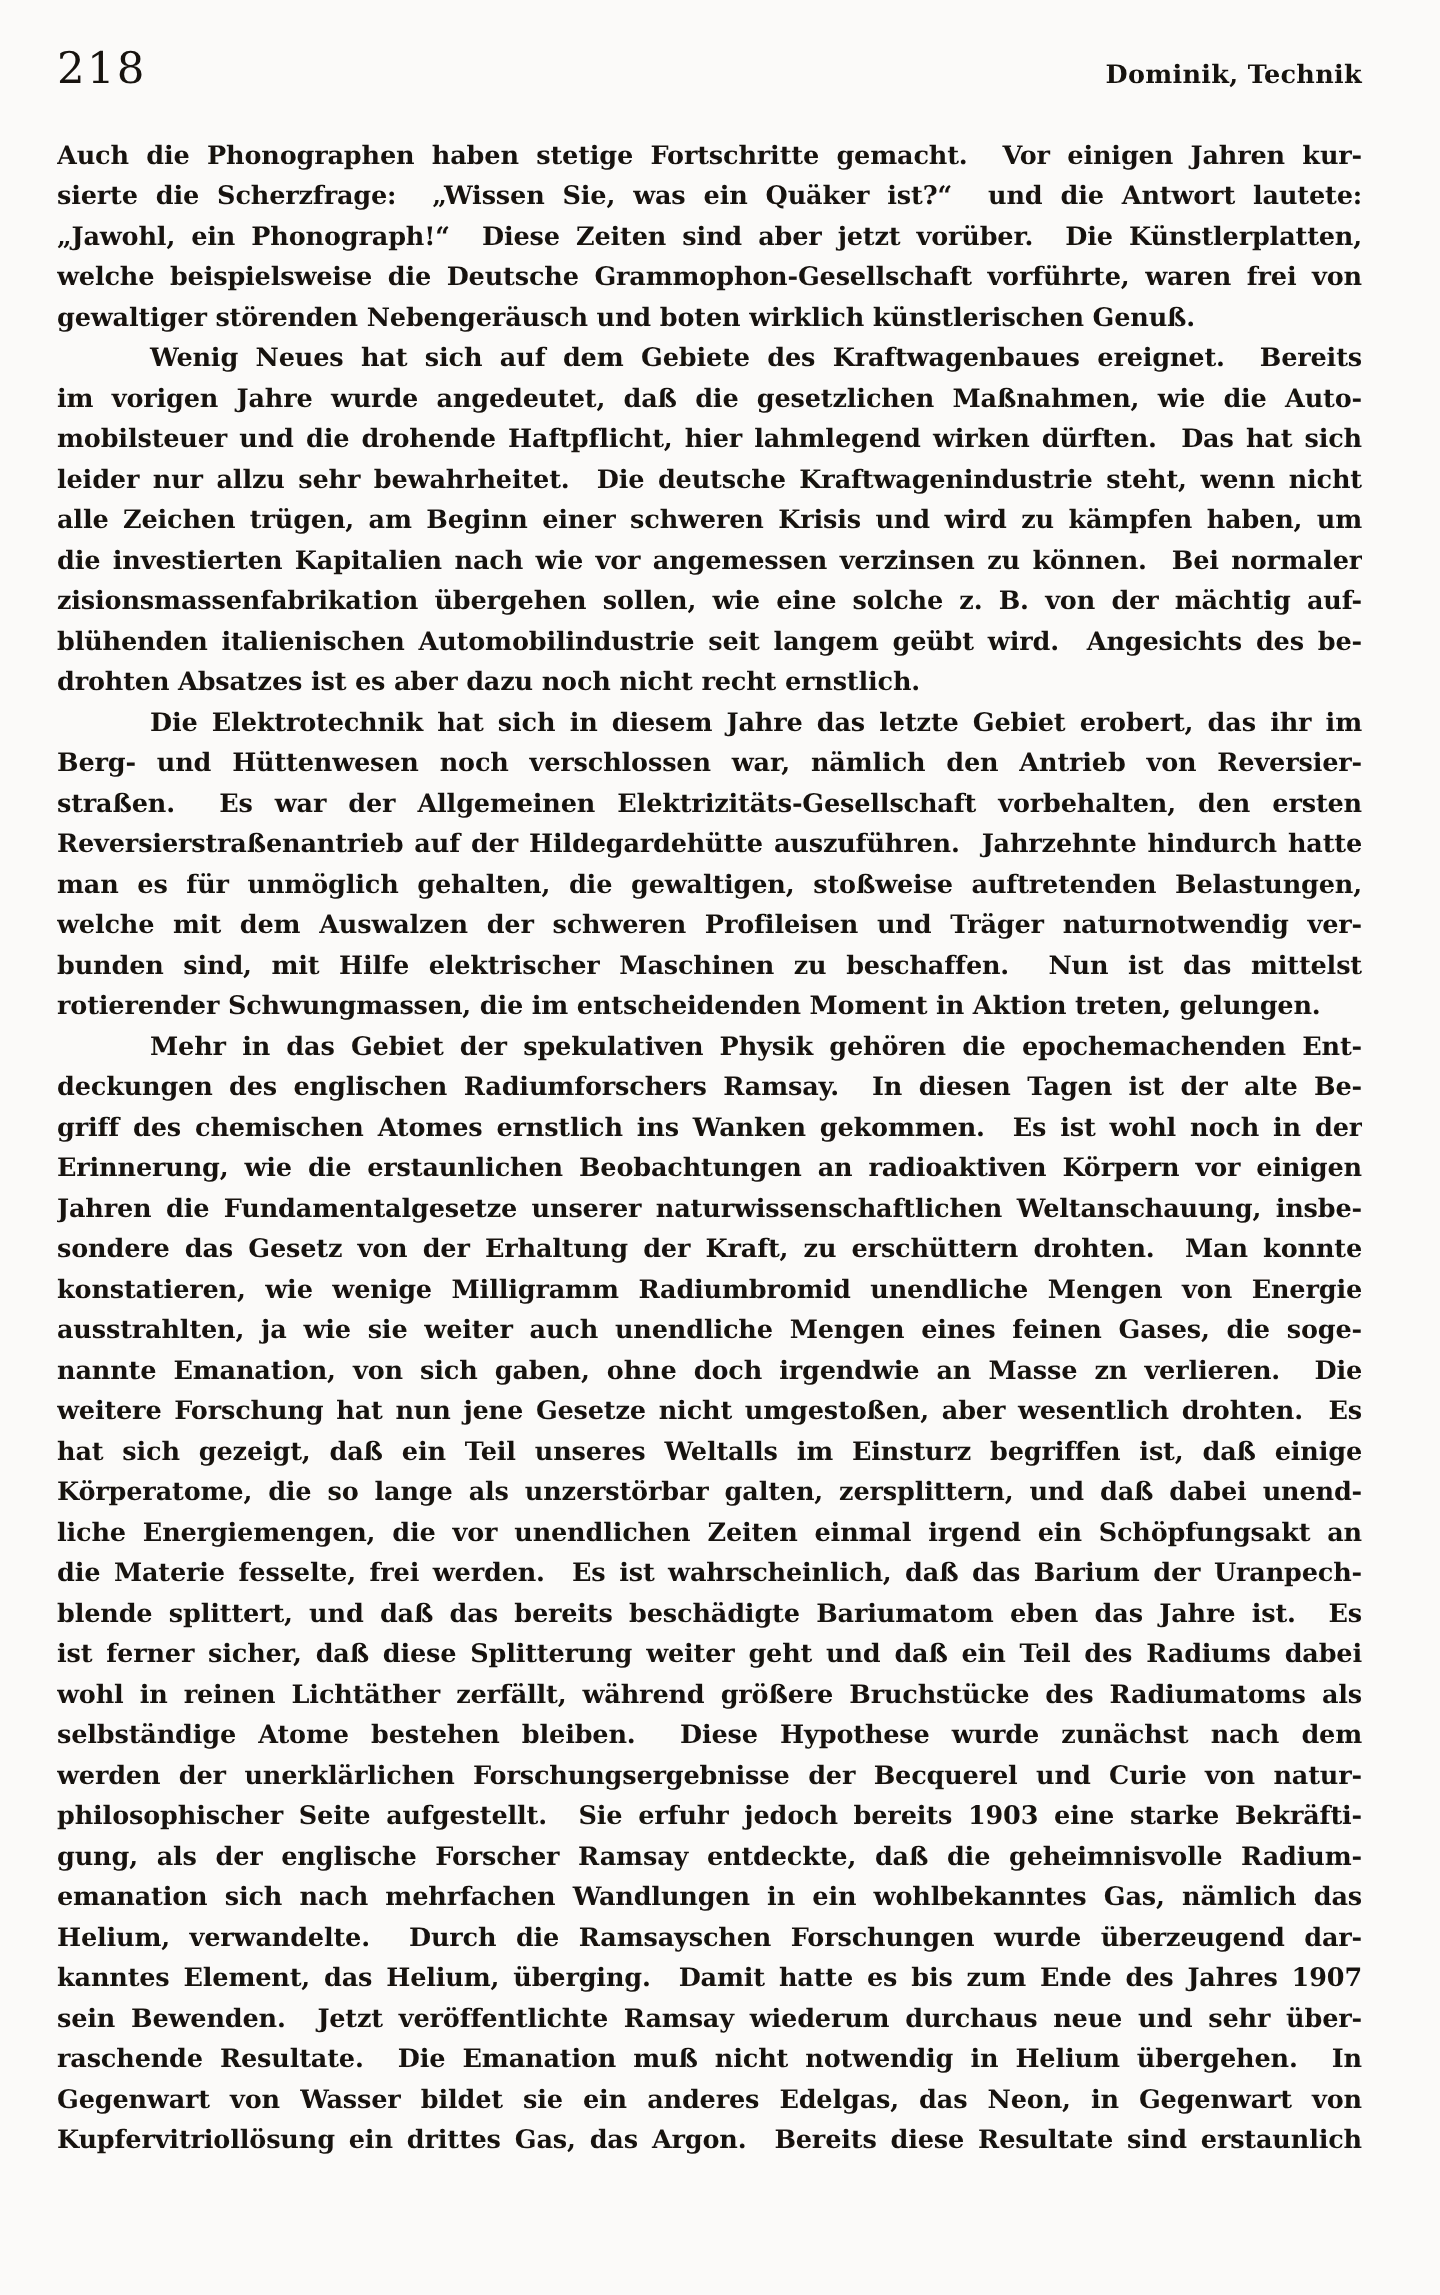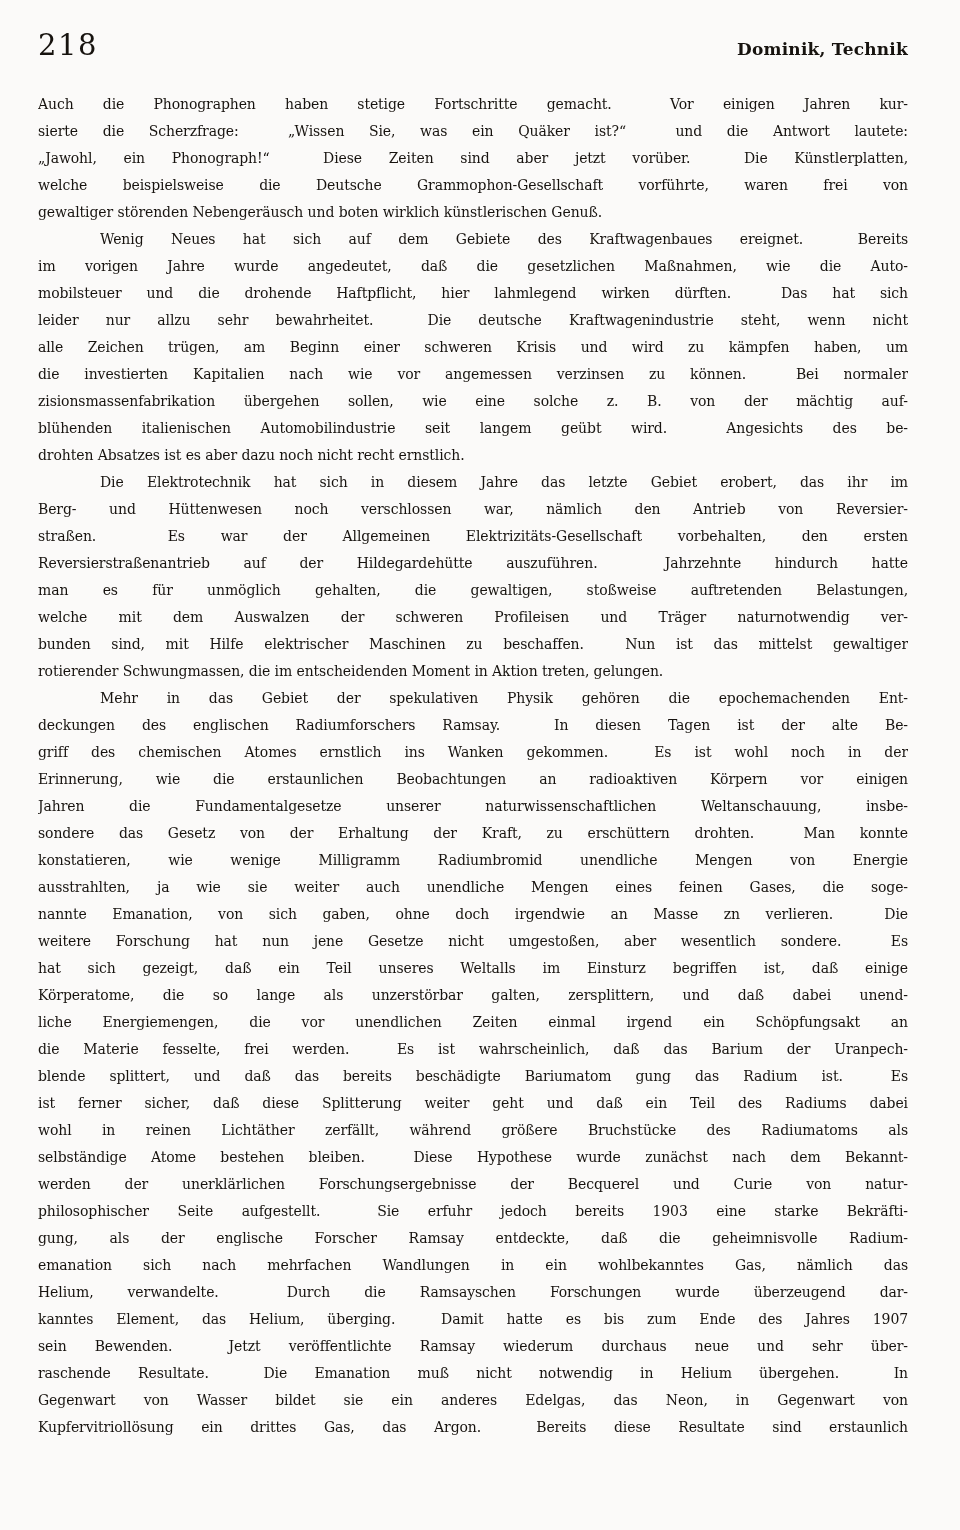--- a/index.html
+++ b/index.html
@@ -35,22 +35,22 @@
     letter-spacing: 0.2px;
   }
   .body-text {
     position: absolute;
     top: 91px;
     left: 38px;
     right: 52px;
   }
   .paragraph { margin: 0; }
   .line {
-    font-size: 14px;
-    font-weight: normal;
+    font-size: 17px;
+    font-weight: bold;
     line-height: 27px;
     height: 27px;
     overflow: hidden;
     letter-spacing: -0.1px;
     white-space: pre-wrap;
     text-align: justify;
     text-align-last: justify;
   }
   .line.loose { text-align-last: left; }
   .line.indent { text-indent: 62px; }
@@ -95,26 +95,26 @@
       <div class="paragraph">
         <div class="line indent">Mehr in das Gebiet der spekulativen Physik gehören die epochemachenden Ent-</div>
         <div class="line">deckungen des englischen Radiumforschers Ramsay.  In diesen Tagen ist der alte Be-</div>
         <div class="line">griff des chemischen Atomes ernstlich ins Wanken gekommen.  Es ist wohl noch in der</div>
         <div class="line">Erinnerung, wie die erstaunlichen Beobachtungen an radioaktiven Körpern vor einigen</div>
         <div class="line">Jahren die Fundamentalgesetze unserer naturwissenschaftlichen Weltanschauung, insbe-</div>
         <div class="line">sondere das Gesetz von der Erhaltung der Kraft, zu erschüttern drohten.  Man konnte</div>
         <div class="line">konstatieren, wie wenige Milligramm Radiumbromid unendliche Mengen von Energie</div>
         <div class="line">ausstrahlten, ja wie sie weiter auch unendliche Mengen eines feinen Gases, die soge-</div>
         <div class="line">nannte Emanation, von sich gaben, ohne doch irgendwie an Masse zn verlieren.  Die</div>
-        <div class="line">weitere Forschung hat nun jene Gesetze nicht umgestoßen, aber wesentlich sondere.  Es</div>
+        <div class="line">weitere Forschung hat nun jene Gesetze nicht umgestoßen, aber wesentlich drohten.  Es</div>
         <div class="line">hat sich gezeigt, daß ein Teil unseres Weltalls im Einsturz begriffen ist, daß einige</div>
         <div class="line">Körperatome, die so lange als unzerstörbar galten, zersplittern, und daß dabei unend-</div>
         <div class="line">liche Energiemengen, die vor unendlichen Zeiten einmal irgend ein Schöpfungsakt an</div>
         <div class="line">die Materie fesselte, frei werden.  Es ist wahrscheinlich, daß das Barium der Uranpech-</div>
-        <div class="line">blende splittert, und daß das bereits beschädigte Bariumatom gung das Radium ist.  Es</div>
+        <div class="line">blende splittert, und daß das bereits beschädigte Bariumatom eben das Jahre ist.  Es</div>
         <div class="line">ist ferner sicher, daß diese Splitterung weiter geht und daß ein Teil des Radiums dabei</div>
         <div class="line">wohl in reinen Lichtäther zerfällt, während größere Bruchstücke des Radiumatoms als</div>
         <div class="line">selbständige Atome bestehen bleiben.  Diese Hypothese wurde zunächst nach dem Bekannt-</div>
         <div class="line">werden der unerklärlichen Forschungsergebnisse der Becquerel und Curie von natur-</div>
         <div class="line">philosophischer Seite aufgestellt.  Sie erfuhr jedoch bereits 1903 eine starke Bekräfti-</div>
         <div class="line">gung, als der englische Forscher Ramsay entdeckte, daß die geheimnisvolle Radium-</div>
         <div class="line">emanation sich nach mehrfachen Wandlungen in ein wohlbekanntes Gas, nämlich das</div>
         <div class="line">Helium, verwandelte.  Durch die Ramsayschen Forschungen wurde überzeugend dar-</div>
         <div class="line">kanntes Element, das Helium, überging.  Damit hatte es bis zum Ende des Jahres 1907</div>
         <div class="line">sein Bewenden.  Jetzt veröffentlichte Ramsay wiederum durchaus neue und sehr über-</div>

